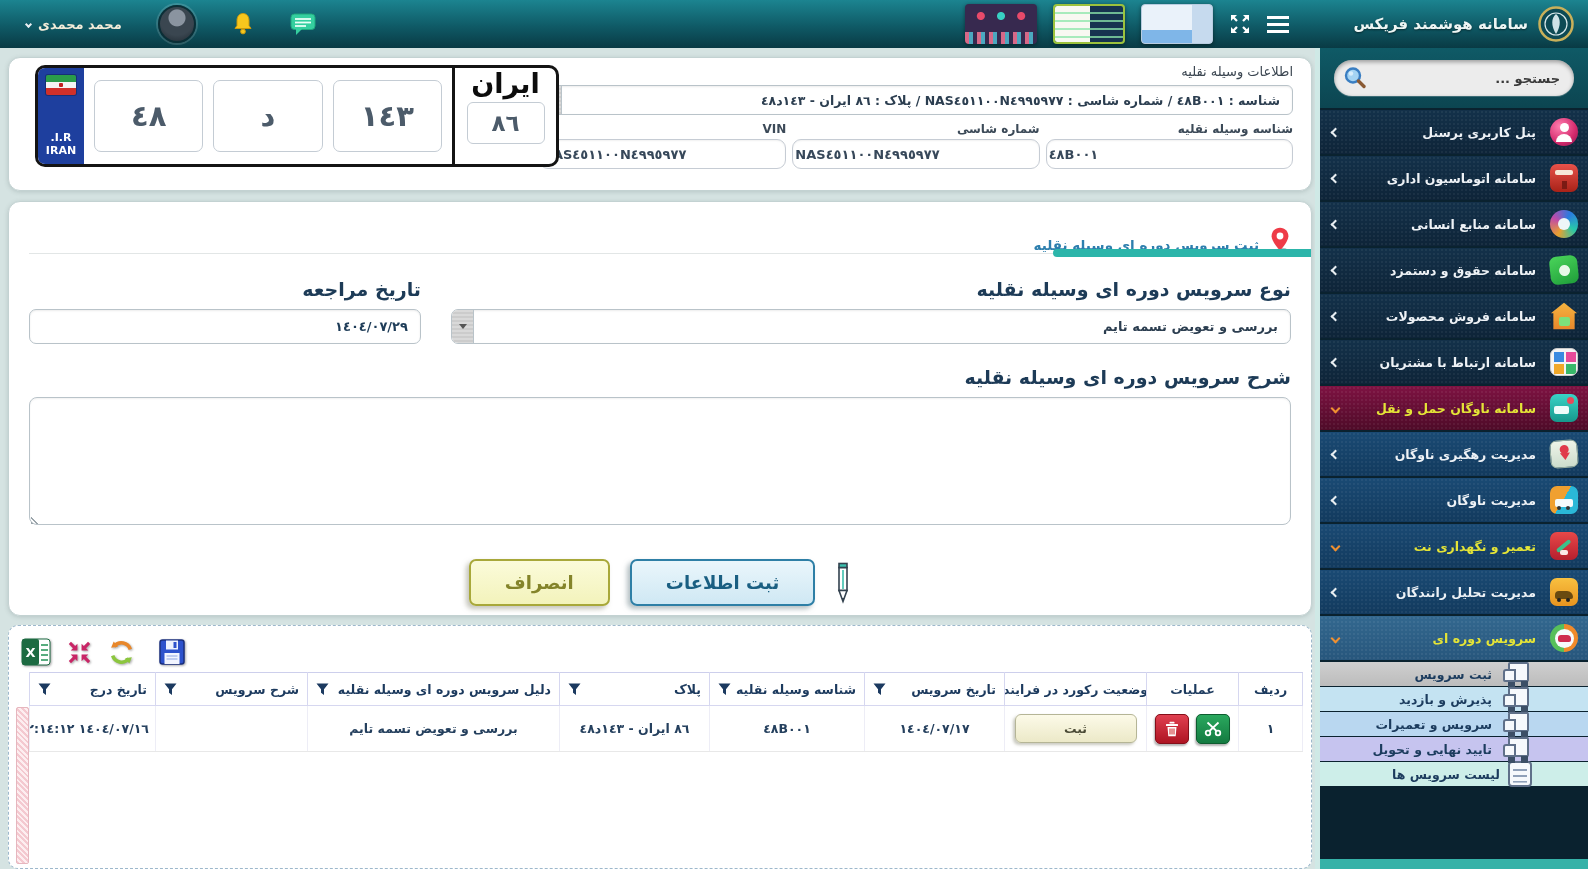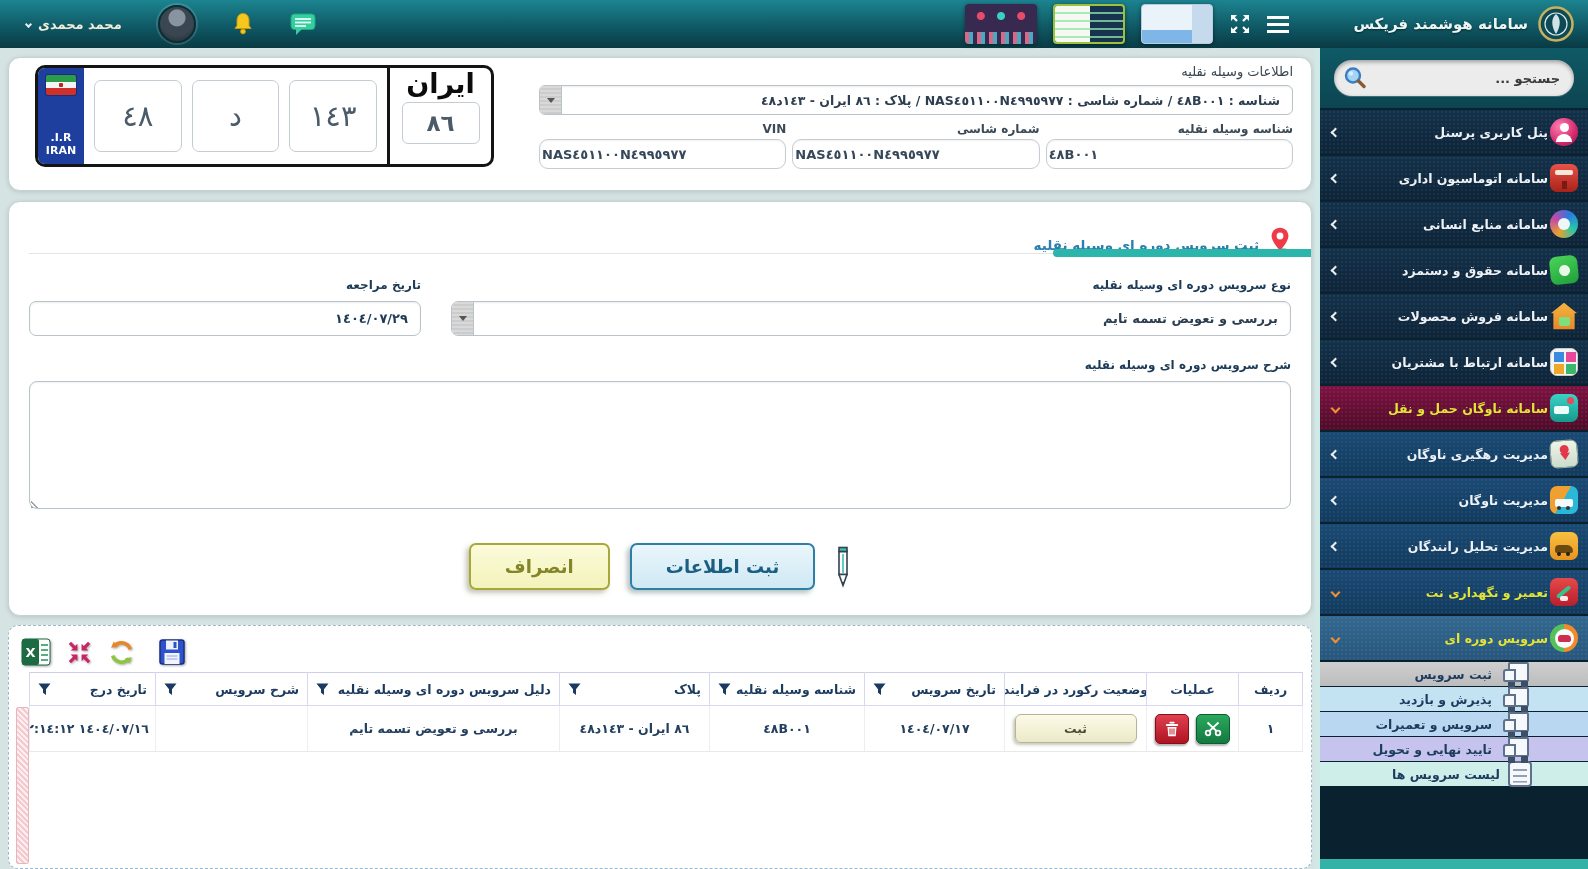--- a/index.html
+++ b/index.html
@@ -40,21 +40,21 @@
   
   .sidebar { position:absolute; top:48px; right:0; width:268px; bottom:0; background:#0a222f; z-index:20; }
   .side-divider { position:absolute; top:48px; bottom:0; right:268px; width:5px; background:#cfe9e6; z-index:21; }
   .search-wrap { height:60px; background:linear-gradient(180deg,#0f5a66,#0c4551); display:flex; align-items:center; padding:0 14px; }
   .search-box { width:100%; height:36px; background:#ececec; border-radius:18px; display:flex; align-items:center; padding:0 14px 0 8px;
     box-shadow:inset 0 2px 4px rgba(0,0,0,.35), 0 1px 0 rgba(255,255,255,.2); }
   .search-box input { flex:1; border:none; outline:none; background:transparent; font-family:"DejaVu Sans",sans-serif;
     font-size:13px; font-weight:700; color:#333; text-align:right; }
   .search-box input::placeholder { color:#3a3a3a; opacity:1; }
   .menu { }
-  .menu-item { height:44px; margin:2px 0; display:flex; align-items:center; gap:2px; padding:0 10px 0 12px;
+  .menu-item { height:44px; margin:2px 0; display:flex; align-items:center; gap:14px; padding:0 10px 0 12px;
     background:linear-gradient(180deg,#13314a,#0e2438); cursor:pointer;
     background-image:radial-gradient(rgba(255,255,255,.05) 1px, transparent 1px), linear-gradient(180deg,#13314a,#0e2438); background-size:4px 4px, 100% 100%; }
   .menu-item .label { flex:1; color:#eef2f6; font-size:12.5px; font-weight:700; white-space:nowrap; overflow:hidden; }
   .menu-item.lvl2 { background-image:radial-gradient(rgba(255,255,255,.05) 1px, transparent 1px), linear-gradient(180deg,#1a4a74,#123a5e); background-size:4px 4px,100% 100%; }
   .menu-item.active-root { background-image:radial-gradient(rgba(255,255,255,.06) 1px, transparent 1px), linear-gradient(180deg,#7e1242,#4e0b28); background-size:4px 4px,100% 100%; }
   .menu-item.active-root .label { color:#e4e437; }
   .menu-item.exp .label { color:#e4e437; }
   .menu-item.lvl2-light { background-image:radial-gradient(rgba(255,255,255,.06) 1px, transparent 1px), linear-gradient(180deg,#33688f,#27567c); background-size:4px 4px,100% 100%; }
   .chev.orange { border-color:#f09030; }
   .submenu-item { height:24px; margin:1px 0; display:flex; align-items:center; gap:8px; padding:0 56px 0 10px; cursor:pointer; }
@@ -124,45 +124,45 @@
     display:flex; align-items:center; justify-content:center; }
   .dd-arrow { width:0; height:0; border:4px solid transparent; border-top:5px solid #555; margin-top:4px; }
   .vc-select { margin-top:6px; }
   .vc-fields { display:flex; gap:6px; margin-top:7px; }
   .vc-field { flex:1; }
   .vc-field .flabel { font-size:12px; font-weight:700; color:#3c4a58; text-align:right; padding-left:6px; margin-bottom:3px; }
   .vc-field .fval { height:30px; border:1px solid #c6ccd4; border-radius:9px; background:#fff; box-shadow:inset 0 1px 2px rgba(0,0,0,.06);
     display:flex; align-items:center; justify-content:flex-end; padding:0 2px; font-size:13px; font-weight:700; color:#37485a; }
 
   
-  .plate { position:absolute; top:7px; left:26px; width:459px; height:102px; background:#fff; border:3px solid #141414; border-radius:10px;
+  .plate { position:absolute; top:7px; left:26px; width:524px; height:102px; background:#fff; border:3px solid #141414; border-radius:10px;
     display:flex; direction:rtl; overflow:hidden; }
   .plate-region { width:104px; border-left:3px solid #141414; display:flex; flex-direction:column; align-items:center; padding-top:1px; }
   .plate-region .rword { font-size:27px; font-weight:900; color:#0c0c0c; line-height:1.1; }
   .plate-region .rbox { width:78px; height:42px; border:1px solid #c4ccd4; border-radius:6px; margin-top:3px;
     display:flex; align-items:center; justify-content:center; font-size:23px; font-weight:700; color:#4c5b6a; }
   .plate-mid { flex:1; display:flex; gap:10px; padding:12px 10px; }
   .plate-cell { flex:1; border:1px solid #c4ccd4; border-radius:7px; display:flex; align-items:center; justify-content:center;
-    font-size:29px; font-weight:400; color:#4c5b6a; }
+    font-size:29px; font-weight:700; color:#4c5b6a; }
   .plate-blue { width:46px; background:#1e3f9e; display:flex; flex-direction:column; align-items:center; justify-content:space-between; padding:7px 0 6px; }
   .flag { width:30px; height:20px; border-radius:2px; overflow:hidden;
     background:linear-gradient(180deg,#2a9c4a 0 33%, #f4f4f4 33% 66%, #d0302a 66%); box-shadow:0 0 0 1px rgba(0,0,0,.25);
     position:relative; }
   .flag::after { content:""; position:absolute; left:13px; top:8px; width:4px; height:4px; background:#c02020; border-radius:1px; }
   .plate-country { color:#fff; font-size:11px; font-weight:700; text-align:center; line-height:1.25; font-family:"DejaVu Sans",sans-serif; }
 
   
   .form-card { height:415px; margin-top:10px; padding:0 20px 0 20px; position:relative; }
   .tab-row { height:52px; border-bottom:1px solid #e2e6e6; display:flex; align-items:flex-end; justify-content:flex-start; gap:10px; position:relative; }
   .tab-label { color:#2d7fae; font-size:13.5px; font-weight:700; cursor:pointer; }
   .tab-underline { position:absolute; bottom:-4px; right:-20px; width:258px; height:8px; background:#2cb5aa; border-radius:8px 0 0 8px; }
   .form-row { display:flex; gap:30px; margin-top:24px; }
   .col-type { flex:1; }
   .col-date { width:392px; }
-  .form-label { font-size:12px; font-weight:700; color:#1d3b57; text-align:right; }
+  .form-label { font-size:19px; font-weight:700; color:#1d3b57; text-align:right; }
   .form-select { height:35px; margin-top:9px; border-radius:7px; }
   .form-select .val { font-size:13px; }
   .text-input { height:35px; margin-top:9px; border:1px solid #b9c3c9; border-radius:7px; box-shadow:inset 0 1px 2px rgba(0,0,0,.08);
     width:100%; padding:0 12px; font-family:"DejaVu Sans",sans-serif; font-size:13px; font-weight:700; color:#1d3b57; text-align:right; outline:none; }
   .desc-label { margin-top:22px; }
   .desc-area { margin-top:9px; width:100%; height:128px; border:1px solid #b9c3c9; border-radius:8px; resize:none; outline:none;
     box-shadow:inset 0 1px 2px rgba(0,0,0,.06); font-family:"DejaVu Sans",sans-serif; font-size:13px; padding:8px 12px; color:#1d3b57; }
   .desc-wrap { position:relative; }
   .desc-wrap::after { content:""; position:absolute; left:2px; bottom:5px; width:11px; height:11px;
     background:repeating-linear-gradient(45deg, #9aa4aa 0 1.5px, transparent 1.5px 4px); clip-path:polygon(0 0, 0 100%, 100% 100%); }
@@ -309,29 +309,29 @@
       <div class="menu-item lvl2">
         <span class="si si-track"></span>
         <span class="label">مدیریت رهگیری ناوگان</span>
         <span class="chev left"></span>
       </div>
       <div class="menu-item lvl2">
         <span class="si si-trucks"></span>
         <span class="label">مدیریت ناوگان</span>
         <span class="chev left"></span>
       </div>
-      <div class="menu-item lvl2">
-        <span class="si si-driver"></span>
-        <span class="label">مدیریت تحلیل رانندگان</span>
-        <span class="chev left"></span>
-      </div>
       <div class="menu-item lvl2 exp">
         <span class="si si-fix"></span>
         <span class="label">تعمیر و نگهداری نت</span>
         <span class="chev down orange"></span>
+      </div>
+      <div class="menu-item lvl2">
+        <span class="si si-driver"></span>
+        <span class="label">مدیریت تحلیل رانندگان</span>
+        <span class="chev left"></span>
       </div>
       <div class="menu-item lvl2-light exp">
         <span class="si si-period"></span>
         <span class="label">سرویس دوره ای</span>
         <span class="chev down orange"></span>
       </div>
 
       <div class="submenu-item c1">
         <span class="truck-ico"></span>
         <span class="label">ثبت سرویس</span>

